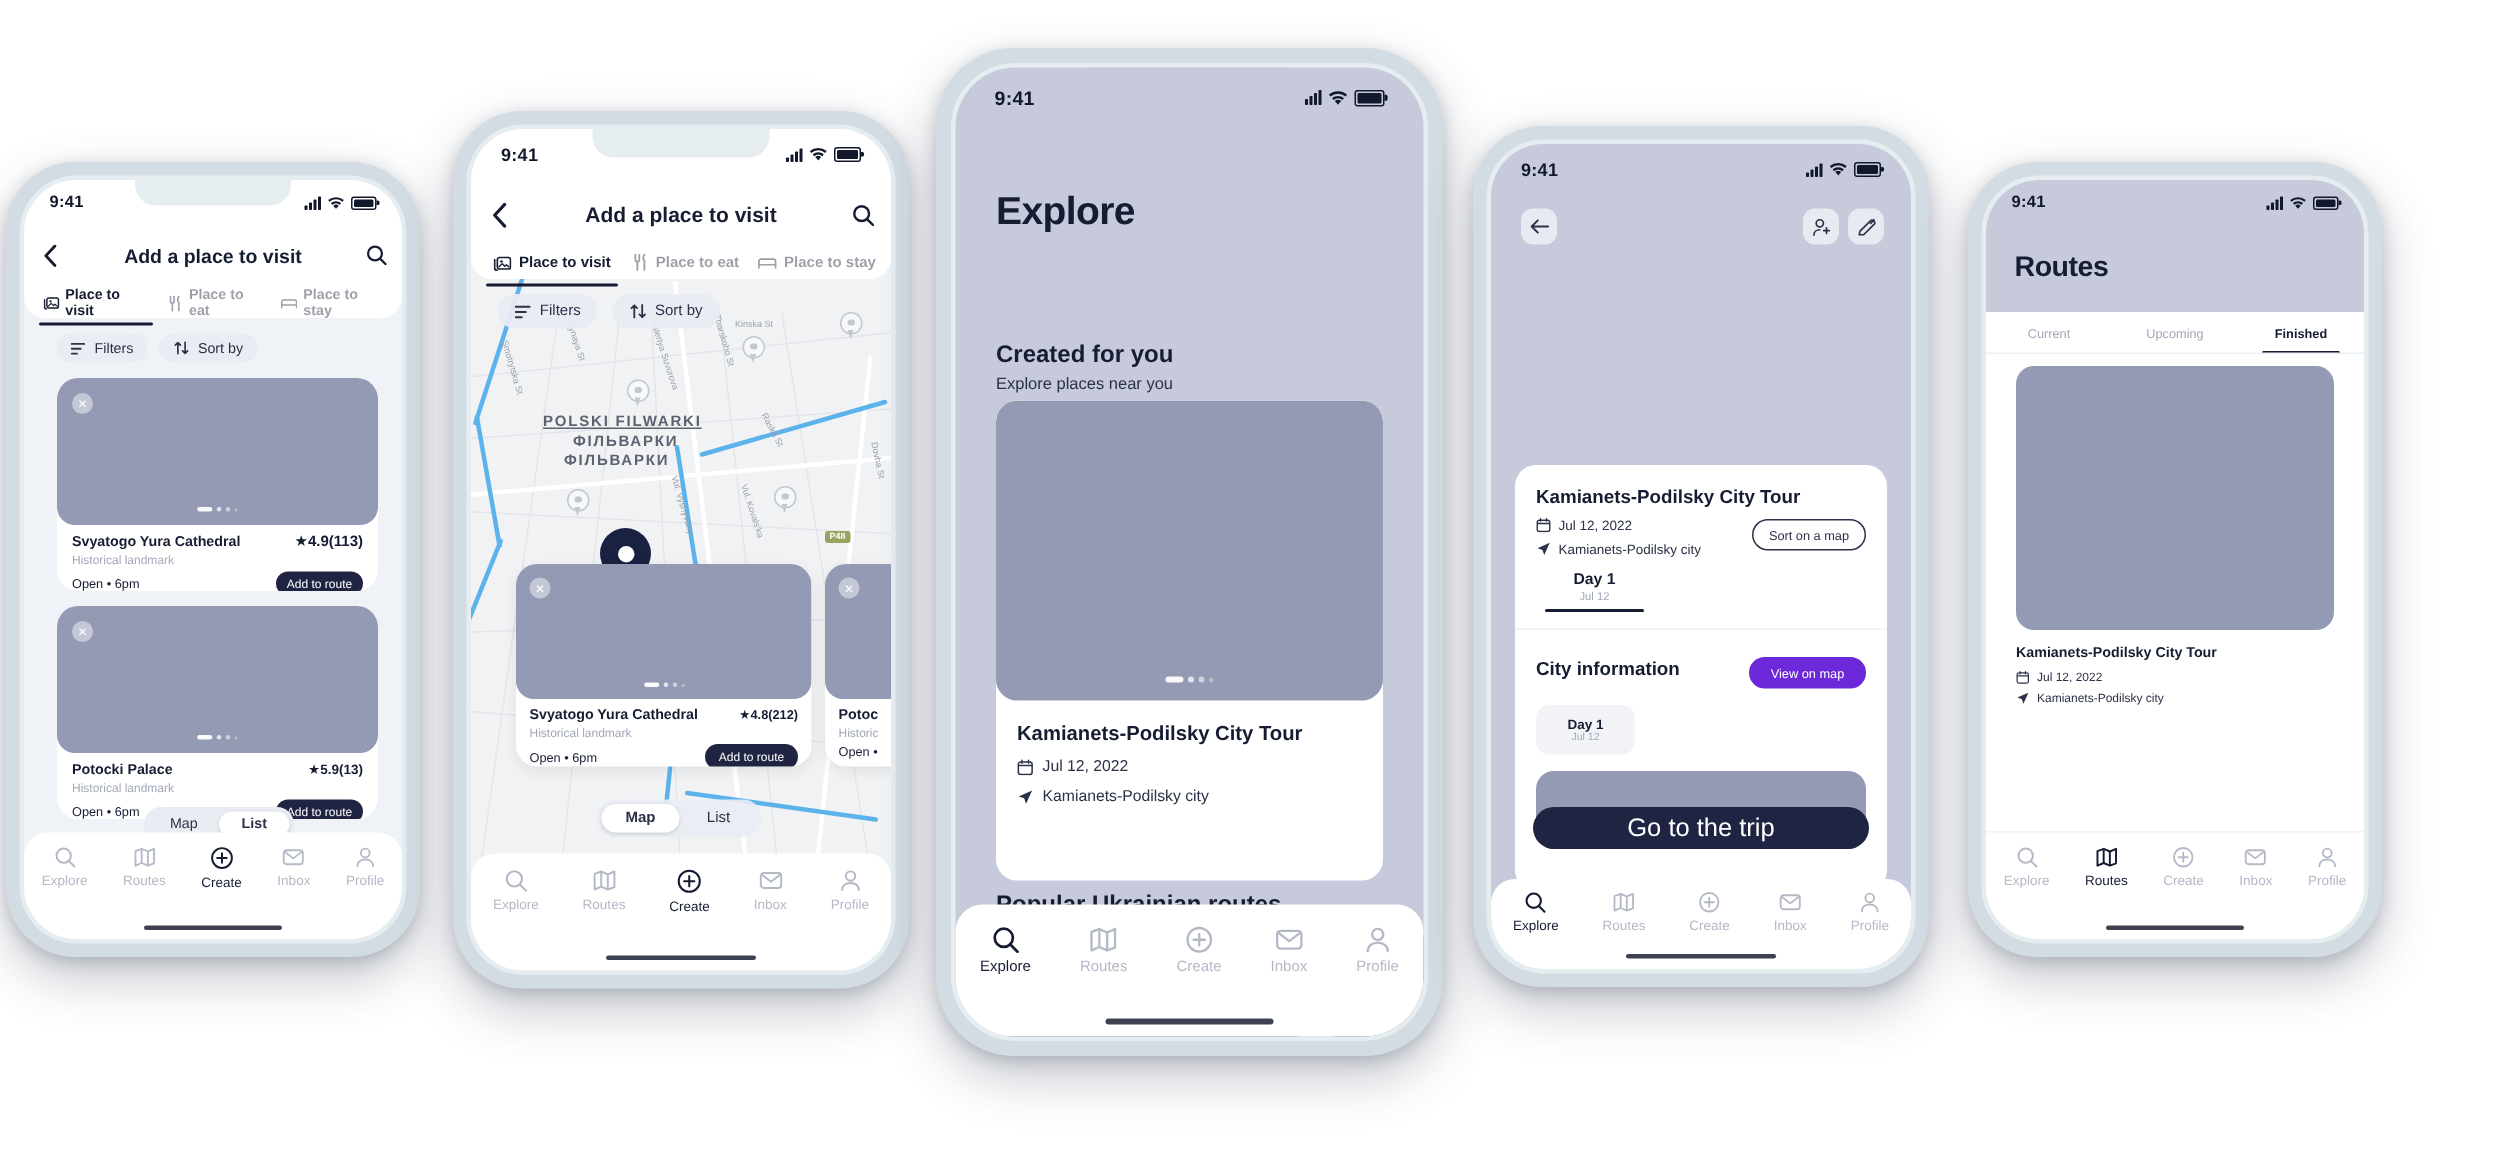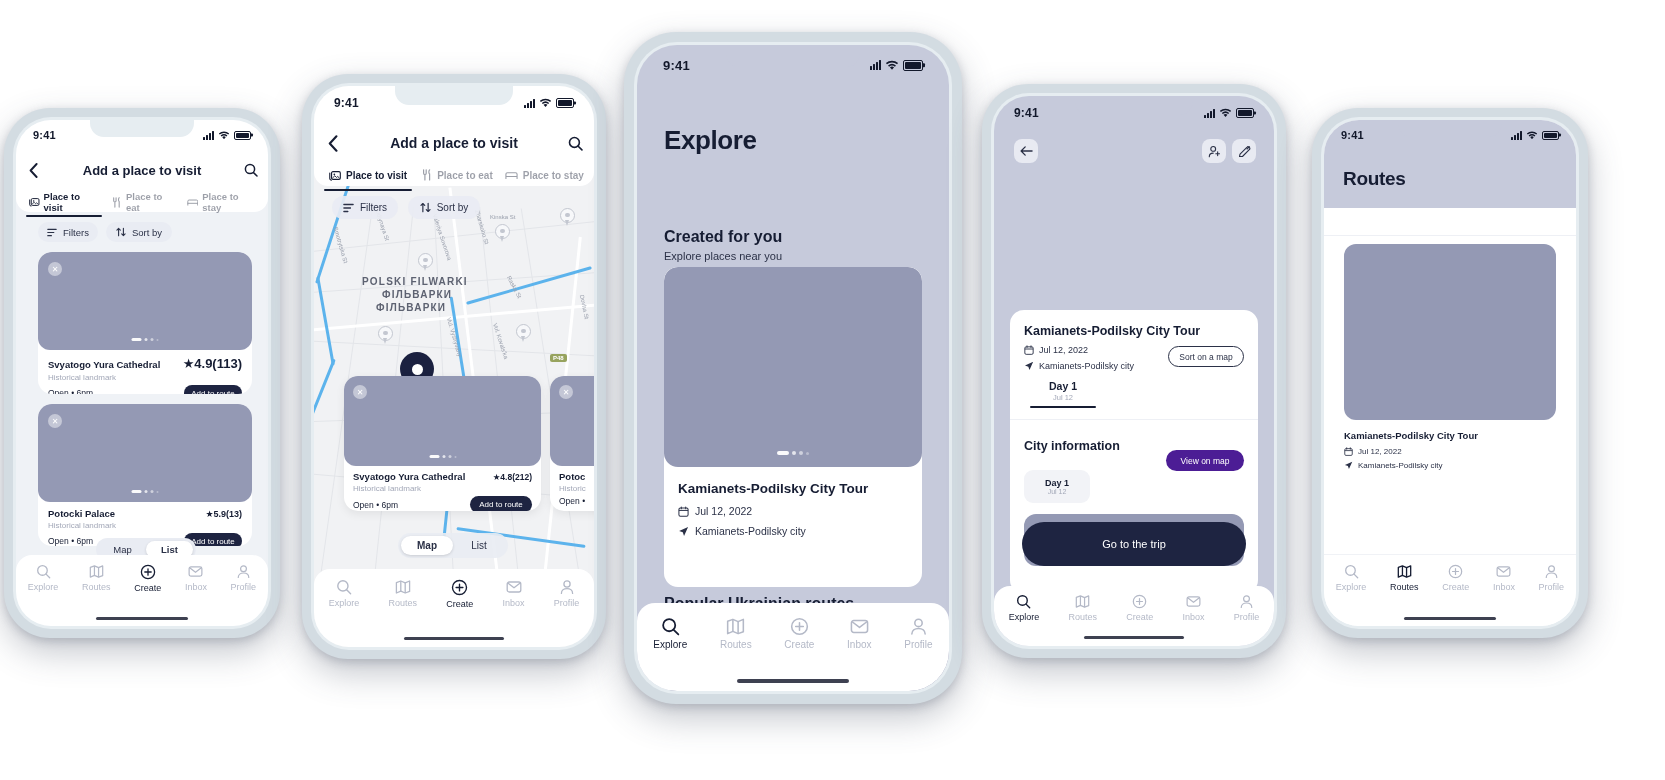--- a/index.html
+++ b/index.html
@@ -193,21 +193,21 @@
         <div class="dots" style="bottom:9px;">
           <span class="d1" style="width:10px;height:3px;"></span>
                 <span class="d2" style="width:3px;height:3px;"></span>
                 <span class="d3" style="width:3px;height:3px;"></span>
                 <span class="d4" style="width:2px;height:2px;"></span>
         </div>
       </div>
       <div style="position:relative;padding:6px 10px 0;">
         <div style="display:flex;align-items:baseline;justify-content:space-between;">
           <span class="title-strong" style="font-size:9.5px;">Svyatogo Yura Cathedral</span>
-          <span class="title-strong" style="font-size:13px;white-space:nowrap;">★<span>4.9(113)</span></span>
+          <span class="title-strong" style="font-size:10px;white-space:nowrap;">★<span>4.9(113)</span></span>
         </div>
         <div class="muted" style="font-size:8px;margin-top:2px;">Historical landmark</div>
         <div style="display:flex;align-items:center;justify-content:space-between;margin-top:3px;">
           <span class="title-strong" style="font-size:8.5px;font-weight:normal;">Open • 6pm</span>
           <span class="dark-pill" style="width:58px;height:16px;font-size:8px;">Add to route</span>
         </div>
       </div>
     </div>
 
     <div class="card" style="position:absolute;top:284px;left:22px;width:214px;height:142px;overflow:hidden;">
@@ -305,21 +305,21 @@
       <div class="road" style="left:246px;top:150px;width:3px;height:360px;transform:rotate(6deg);"></div>
 
       <div class="river" style="left:18px;top:90px;width:3px;height:110px;border-radius:2px;transform:rotate(18deg);"></div>
       <div class="river" style="left:10px;top:190px;width:3px;height:90px;border-radius:2px;transform:rotate(-10deg);"></div>
       <div class="river" style="left:2px;top:270px;width:3px;height:90px;border-radius:2px;transform:rotate(22deg);"></div>
       <div class="river" style="left:150px;top:198px;width:130px;height:3px;border-radius:2px;transform:rotate(-16deg);"></div>
       <div class="river" style="left:145px;top:210px;width:3px;height:120px;border-radius:2px;transform:rotate(-9deg);"></div>
       <div class="river" style="left:135px;top:320px;width:3px;height:140px;border-radius:2px;transform:rotate(6deg);"></div>
       <div class="river" style="left:142px;top:450px;width:130px;height:3px;border-radius:2px;transform:rotate(8deg);"></div>
 
-      <div class="maplabel" style="left:48px;top:190px;font-size:10px;letter-spacing:1.2px;">POLSKI FILWARKI</div>
+      <div class="maplabel" style="left:48px;top:190px;font-size:10px;letter-spacing:1.2px;text-decoration:underline;">POLSKI FILWARKI</div>
       <div class="maplabel" style="left:68px;top:203px;font-size:10px;letter-spacing:1.2px;">ФІЛЬВАРКИ</div>
       <div class="maplabel" style="left:62px;top:216px;font-size:10px;letter-spacing:1.2px;">ФІЛЬВАРКИ</div>
 
       <div class="street" style="left:52px;top:136px;font-size:6px;transform:rotate(72deg);">Lidiynaya St</div>
       <div class="street" style="left:8px;top:156px;font-size:6px;transform:rotate(74deg);">Smotrytska St</div>
       <div class="street" style="left:104px;top:148px;font-size:6px;transform:rotate(72deg);">Valeriya Suvorova</div>
       <div class="street" style="left:150px;top:138px;font-size:6px;transform:rotate(74deg);">Zbarskoho St</div>
       <div class="street" style="left:188px;top:198px;font-size:6px;transform:rotate(62deg);">Raska St</div>
       <div class="street" style="left:258px;top:218px;font-size:6px;transform:rotate(78deg);">Dovha St</div>
       <div class="street" style="left:120px;top:248px;font-size:6px;transform:rotate(74deg);">Vul. Vyshyvany</div>
@@ -686,31 +686,31 @@
       <div class="pill" style="position:absolute;top:36px;right:14px;width:74px;height:19px;border:1px solid #2b3147;color:#2b3147;font-size:8.5px;">Sort on a map</div>
 
       <div style="position:absolute;top:70px;left:20px;width:66px;text-align:center;">
         <div class="title-strong" style="font-size:10.5px;">Day 1</div>
         <div class="muted" style="font-size:7.5px;margin-top:1px;">Jul 12</div>
         <div style="margin-top:4px;height:2px;background:#161d33;border-radius:2px;"></div>
       </div>
       <div style="position:absolute;top:109px;left:0;right:0;height:1px;background:#eef0f5;"></div>
 
       <div class="title-strong" style="position:absolute;top:129px;left:14px;font-size:12.5px;">City information</div>
-      <div class="pill" style="position:absolute;top:140px;right:14px;width:78px;height:21px;background:#4c1d95;color:#fff;font-size:8.5px;text-align:right;">View on map</div>
+      <div class="pill" style="position:absolute;top:128px;right:14px;width:78px;height:21px;background:#6d28d9;color:#fff;font-size:8.5px;text-align:right;">View on map</div>
 
       <div style="position:absolute;top:160px;left:14px;width:66px;height:33px;background:#f2f3f7;border-radius:9px;display:flex;flex-direction:column;align-items:center;justify-content:center;">
         <div class="title-strong" style="font-size:9px;">Day 1</div>
         <div class="muted" style="font-size:7px;">Jul 12</div>
       </div>
 
       <div class="thumb" style="position:absolute;top:204px;left:14px;right:14px;height:52px;border-radius:12px;"></div>
     </div>
 
-    <div class="dark-pill" style="position:absolute;bottom:80px;left:28px;right:28px;height:44px;font-size:11px;z-index:18;">Go to the trip</div>
+    <div class="dark-pill" style="position:absolute;bottom:80px;left:28px;right:28px;height:28px;font-size:17px;z-index:18;">Go to the trip</div>
 
     <div class="tabbar" style="height:52px;padding-top:8px;border-top-left-radius:16px;border-top-right-radius:16px;">
       <div class="tabitem active">
         <svg width="15" height="15" viewBox="0 0 16 16">
                 <circle cx="6.9" cy="6.9" r="5.1" stroke="currentColor" stroke-width="1.5" fill="none"></circle>
                 <path d="M10.7 10.8 14.6 14.7" stroke="currentColor" stroke-width="1.5" stroke-linecap="round"></path>
               </svg>
         <span class="lbl">Explore</span>
       </div>
       <div class="tabitem">
@@ -770,20 +770,32 @@
                 <path d="M.8 2.4a8 8 0 0 1 10.4 0l-.9 1.1a6.6 6.6 0 0 0-8.6 0L.8 2.4z" fill="#12182b"></path>
               </svg>
         <span class="batt" style="width:17px;height:9px;padding:1px;box-sizing:border-box;">
                 <i></i>
               </span>
       </div>
     </div>
 
     <div class="title-strong" style="position:absolute;top:48px;left:19px;font-size:19px;letter-spacing:-.3px;">Routes</div>
 
+    <div style="position:absolute;top:88px;left:0;right:0;height:26px;display:flex;align-items:center;background:#fff;">
+      <div style="flex:1;text-align:center;">
+        <span style="font-size:8.5px;color:#a3a8b8;">Current</span>
+      </div>
+      <div style="flex:1;text-align:center;">
+        <span style="font-size:8.5px;color:#a3a8b8;">Upcoming</span>
+      </div>
+      <div style="flex:1;text-align:center;position:relative;">
+        <span class="title-strong" style="font-size:8.5px;">Finished</span>
+        <span style="position:absolute;left:16px;right:16px;bottom:-6px;height:1.6px;background:#161d33;border-radius:2px;"></span>
+      </div>
+    </div>
     <div style="position:absolute;top:115px;left:0;right:0;height:1px;background:#eef0f5;"></div>
 
     <div style="position:absolute;top:124px;left:20px;right:20px;">
       <div class="thumb" style="height:176px;border-radius:12px;"></div>
       <div class="title-strong" style="font-size:9.5px;margin-top:10px;">Kamianets-Podilsky City Tour</div>
       <div style="display:flex;align-items:center;gap:5px;margin-top:6px;">
         <svg width="9" height="9" viewBox="0 0 12 12">
                 <rect x="1" y="2.2" width="10" height="9" rx="1.6" stroke="#2b3147" stroke-width="1.1" fill="none"></rect>
                 <path d="M1 4.8h10" stroke="#2b3147" stroke-width="1.1"></path>
                 <path d="M3.6 1v2M8.4 1v2" stroke="#2b3147" stroke-width="1.1" stroke-linecap="round"></path>

